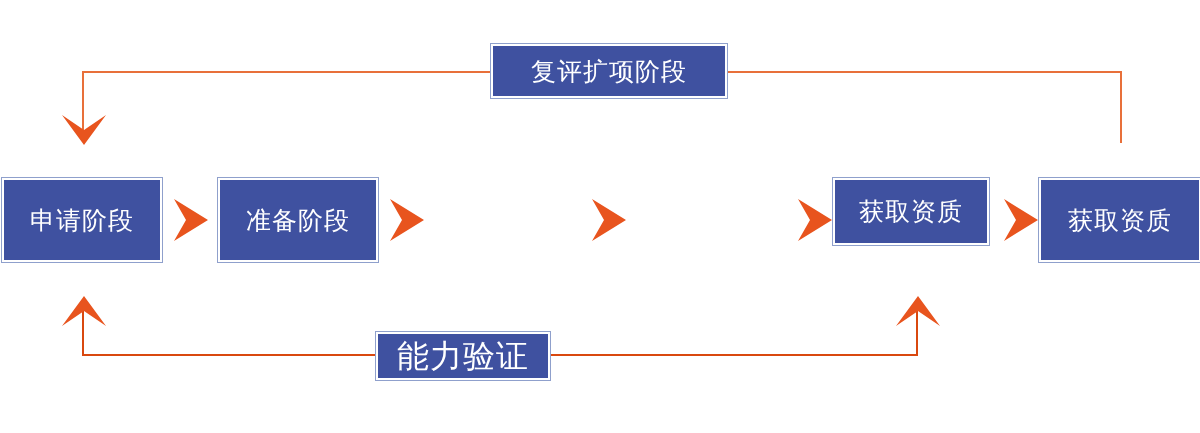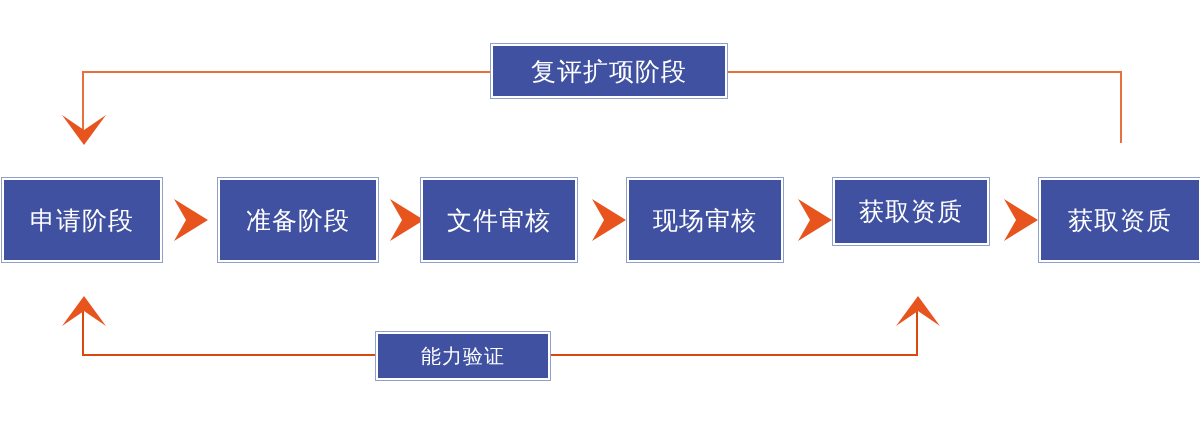--- a/index.html
+++ b/index.html
@@ -37,21 +37,21 @@
     justify-content: center;
   }
   .pbox .label {
     color: #ffffff;
     font-size: 25px;
     letter-spacing: 1px;
     line-height: 1;
     white-space: nowrap;
     font-weight: 400;
   }
-  .pbox.small .label { font-size: 20px; }
+  .pbox.small .label { font-size: 32px; }
 
   
   .chevron {
     position: absolute;
     width: 38px;
     height: 46px;
     z-index: 4;
   }
   .chevron svg { display: block; width: 100%; height: 100%; }
 
@@ -116,37 +116,27 @@
       <span class="label">准备阶段</span>
     </div>
   </div>
 
   <div class="chevron" style="left:388px; top:197px;">
     <svg viewBox="0 0 38 46" preserveAspectRatio="none">
       <path d="M2 2 L36 23 L2 44 L14 23 Z" fill="#E8541E"></path>
     </svg>
   </div>
 
-  <div class="pbox" style="left:420px; top:177px; width:158px; height:86px;">
-    <div class="fill">
-      <span class="label">文件审核</span>
-    </div>
-  </div>
 
   <div class="chevron" style="left:590px; top:197px;">
     <svg viewBox="0 0 38 46" preserveAspectRatio="none">
       <path d="M2 2 L36 23 L2 44 L14 23 Z" fill="#E8541E"></path>
     </svg>
   </div>
 
-  <div class="pbox" style="left:626px; top:177px; width:158px; height:86px;">
-    <div class="fill">
-      <span class="label">现场审核</span>
-    </div>
-  </div>
 
   <div class="chevron" style="left:796px; top:197px;">
     <svg viewBox="0 0 38 46" preserveAspectRatio="none">
       <path d="M2 2 L36 23 L2 44 L14 23 Z" fill="#E8541E"></path>
     </svg>
   </div>
 
   <div class="pbox" style="left:832px; top:177px; width:158px; height:69px;">
     <div class="fill">
       <span class="label">获取资质</span>

